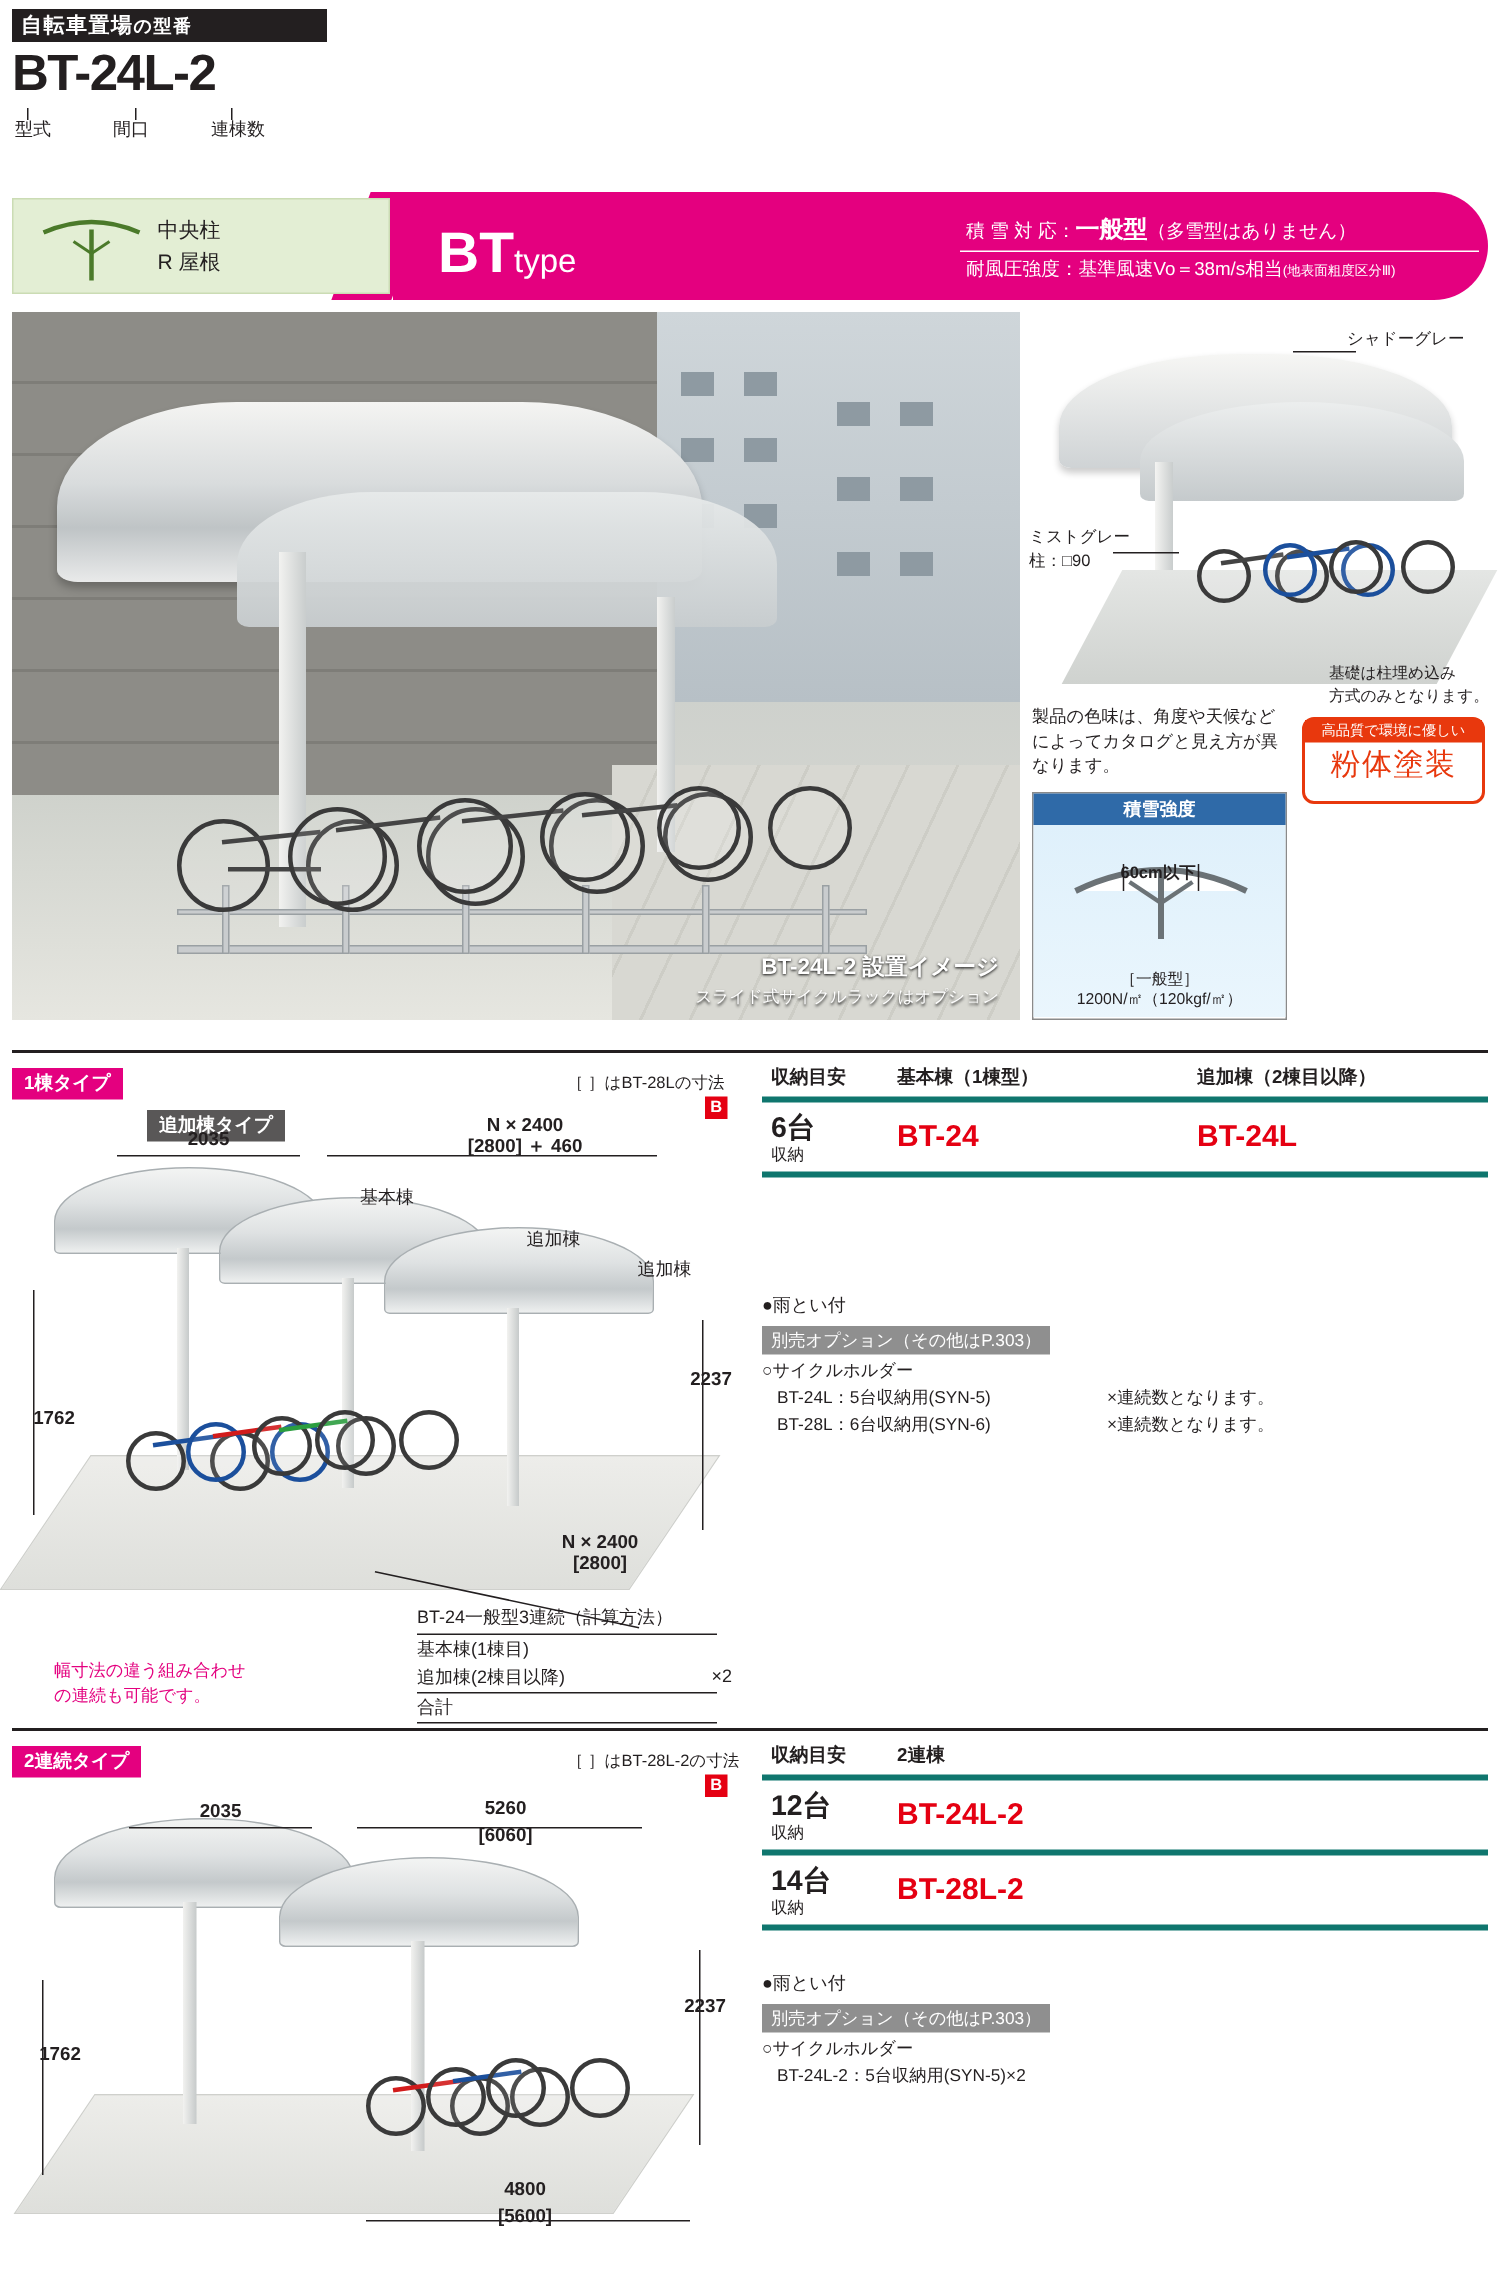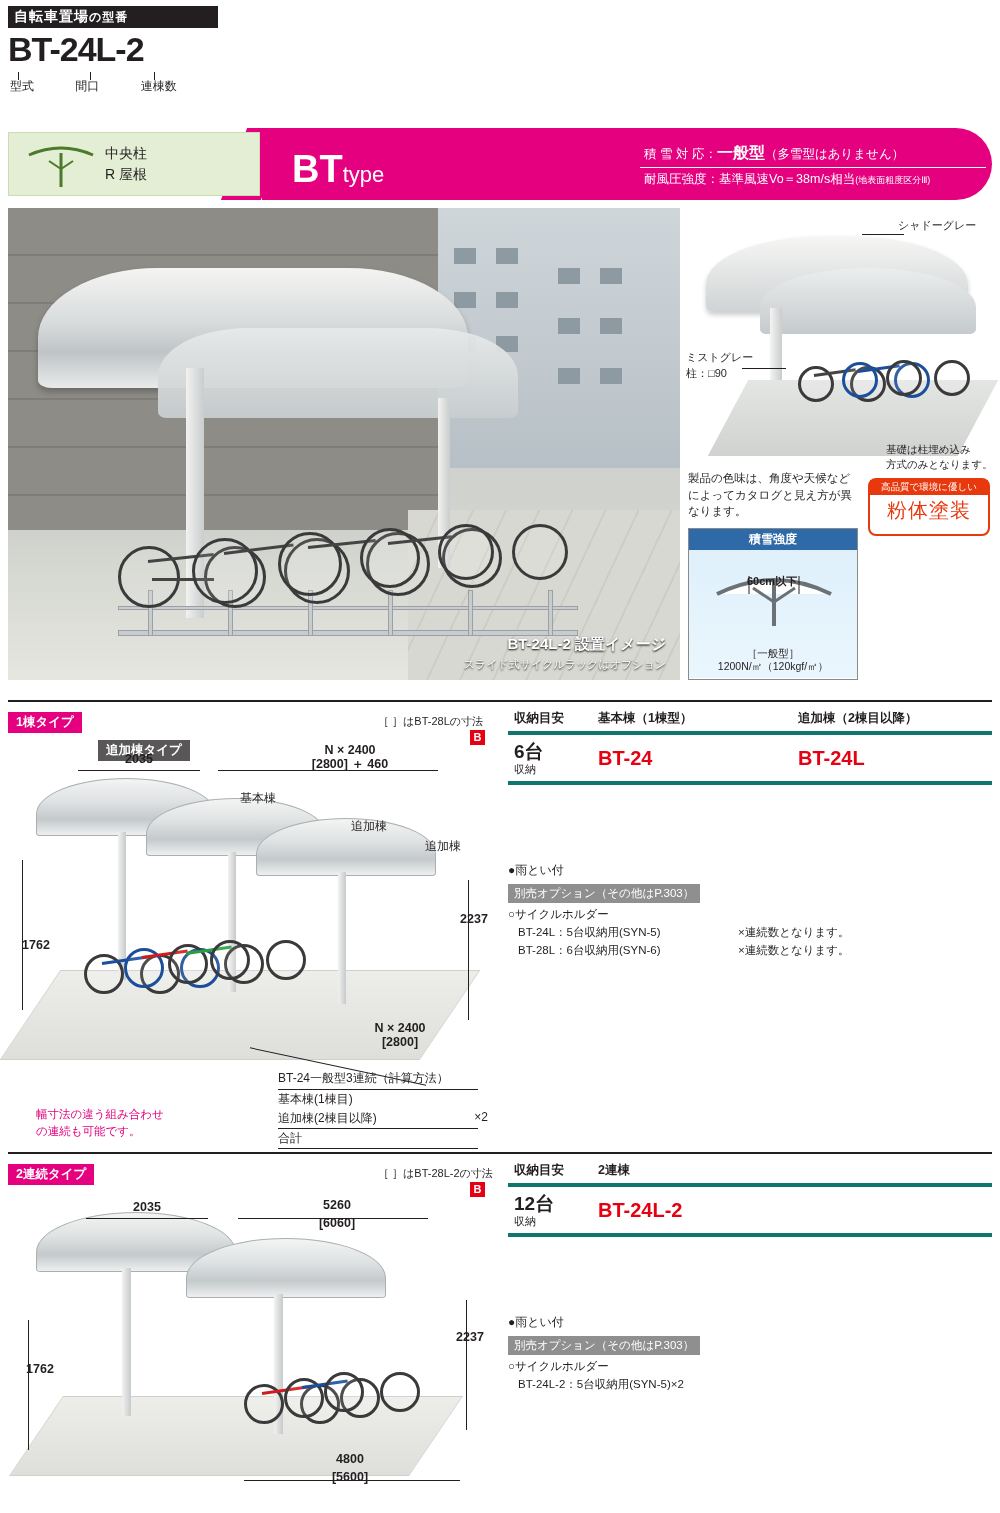--- a/index.html
+++ b/index.html
@@ -479,20 +479,27 @@
       <th style="width:84px;">収納目安</th>
       <th style="width:400px;">2連棟</th>
     </tr>
     <tr>
       <td class="qty">
         <span>12台</span>
         <small>収納</small>
       </td>
       <td class="modelred">BT-24L-2</td>
     </tr>
+    <tr>
+      <td class="qty">
+        <span>14台</span>
+        <small>収納</small>
+      </td>
+      <td class="modelred">BT-28L-2</td>
+    </tr>
   </tbody>
     </table>
 </div>
 
 <div class="abs bnote" style="left:508px;top:1314px;">●雨とい付</div>
 <div class="abs" style="left:508px;top:1336px;"><span class="optbar">別売オプション（その他はP.303）</span></div>
 <div class="abs smalltxt" style="left:508px;top:1358px;width:480px;">
   <div>○サイクルホルダー</div>
   <div style="padding-left:10px;">BT-24L-2：5台収納用(SYN-5)×2</div>
 </div>

